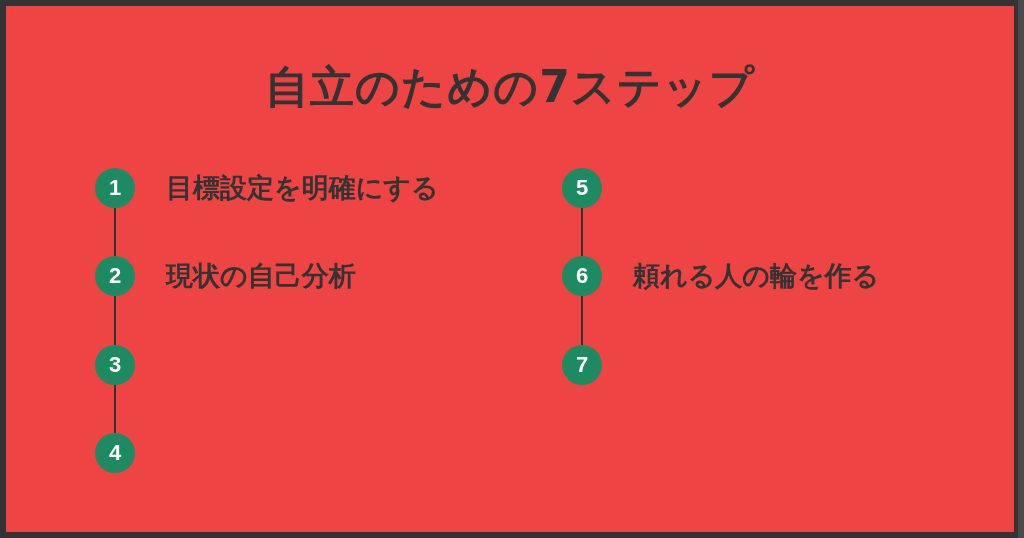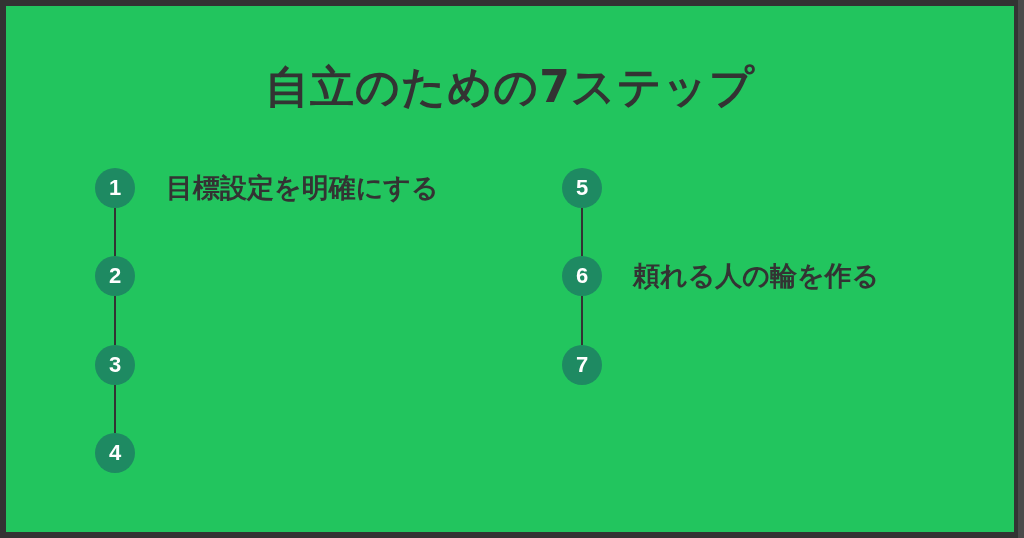--- a/index.html
+++ b/index.html
@@ -13,21 +13,21 @@
       width: 1018px; height: 538px;
       background: #333333;
     }
     .edge {
       position: absolute; left: 1018px; top: 0; width: 6px; height: 538px;
       background: #4a4a4a;
     }
     .card {
       position: absolute; left: 6px; top: 6px;
       width: 1008px; height: 526px;
-      background: #22c55e;
+      background: #ef4444;
     }
     .title {
       position: absolute; left: 0; top: 52px; width: 1008px;
       text-align: center;
       font-size: 44px; font-weight: bold; color: #333333;
       letter-spacing: 1px;
     }
     .step {
       position: absolute; height: 40px;
       display: flex; align-items: center;
@@ -64,20 +64,21 @@
 
   <div class="line" style="left:575px; top:202px; height:48px;"></div>
   <div class="line" style="left:575px; top:290px; height:49px;"></div>
 
   <div class="step" style="left:89px; top:162px;">
     <div class="badge">1</div>
     <div class="label">目標設定を明確にする</div>
   </div>
   <div class="step" style="left:89px; top:250px;">
     <div class="badge">2</div>
+    <div class="label">現状の自己分析</div>
   </div>
   <div class="step" style="left:89px; top:339px;">
     <div class="badge">3</div>
   </div>
   <div class="step" style="left:89px; top:427px;">
     <div class="badge">4</div>
   </div>
 
   <div class="step" style="left:556px; top:162px;">
     <div class="badge">5</div>

